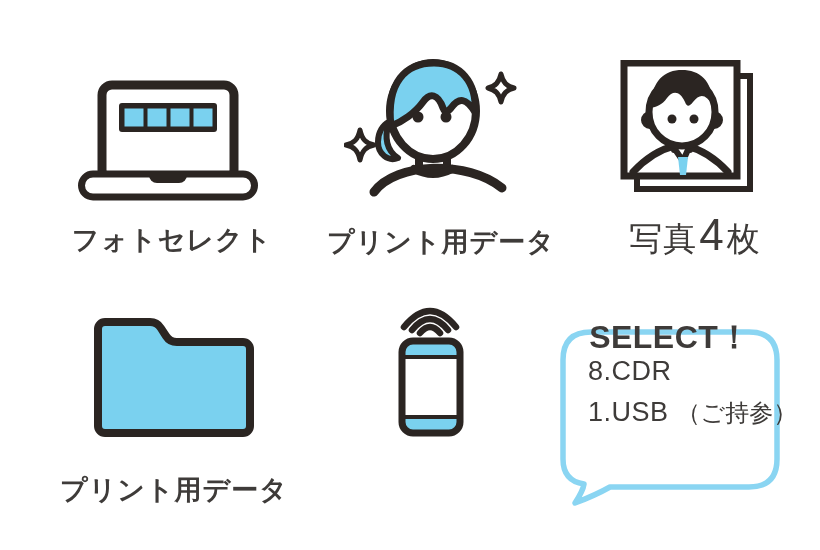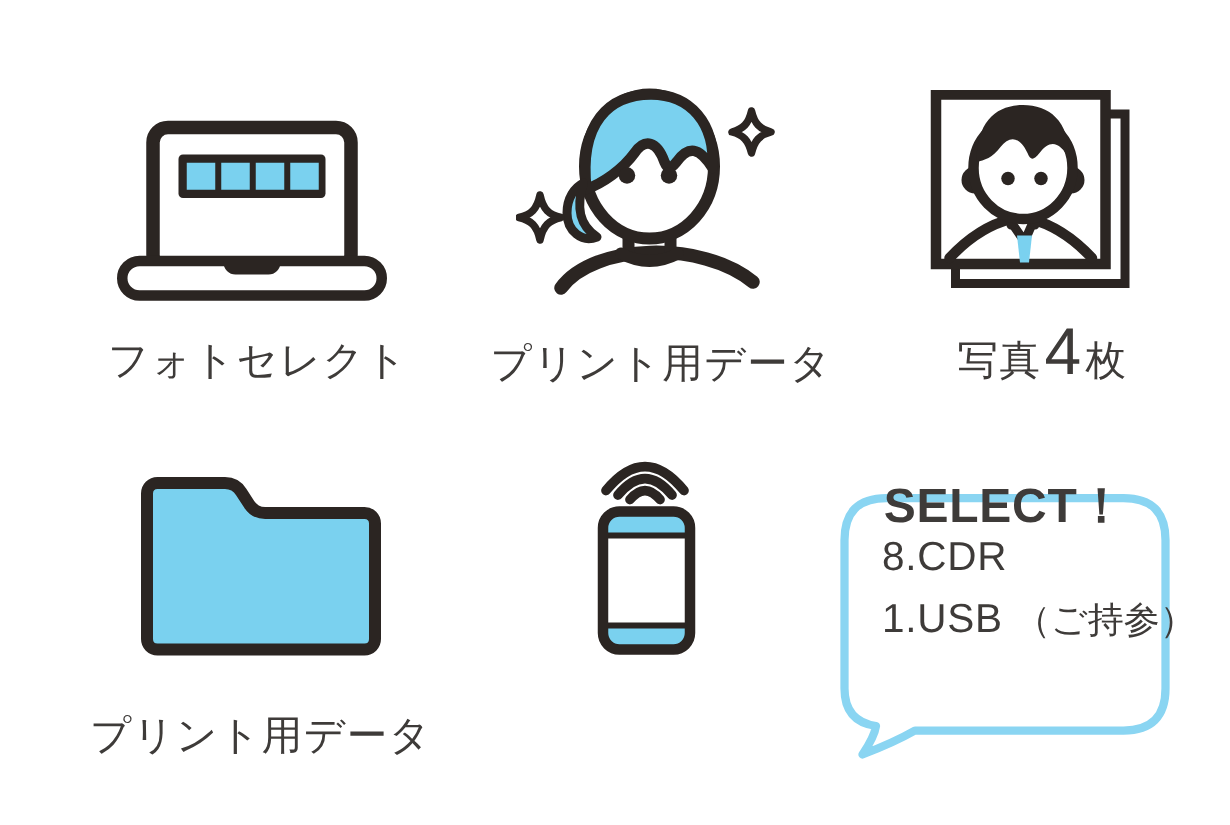--- a/index.html
+++ b/index.html
@@ -3,28 +3,28 @@
 <meta charset="utf-8">
 <style>
   html,body { margin:0; padding:0; background:#ffffff; }
   .card {
     position:relative; width:820px; height:550px; background:#fff;
     border-radius:18px; overflow:hidden;
     font-family:"Liberation Sans","DejaVu Sans",sans-serif;
   }
   .abs { position:absolute; }
   .label {
-    position:absolute; font-size:27px; color:#3E3B39; font-weight:400;
+    position:absolute; font-size:27px; color:#3E3B39; font-weight:700;
     text-align:center; letter-spacing:1px; white-space:nowrap;
   }
   .count-label {
     position:absolute; display:flex; align-items:baseline; justify-content:center;
     color:#3E3B39; font-weight:500; letter-spacing:1px;
   }
-  .count-label .small { font-size:27px; }
+  .count-label .small { font-size:33px; }
   .count-label .big { font-size:44px; line-height:1; margin:0 2px; }
   .bubble-title {
     position:absolute; left:560px; top:316px; width:220px; text-align:center;
     font-size:32px; font-weight:600; color:#3E3B39; letter-spacing:0.5px; z-index:3;
   }
   .bubble-options {
     position:absolute; left:588px; top:351px; z-index:3;
   }
   .bubble-options .opt {
     font-size:27px; line-height:40.5px; color:#3E3B39; font-weight:500;

